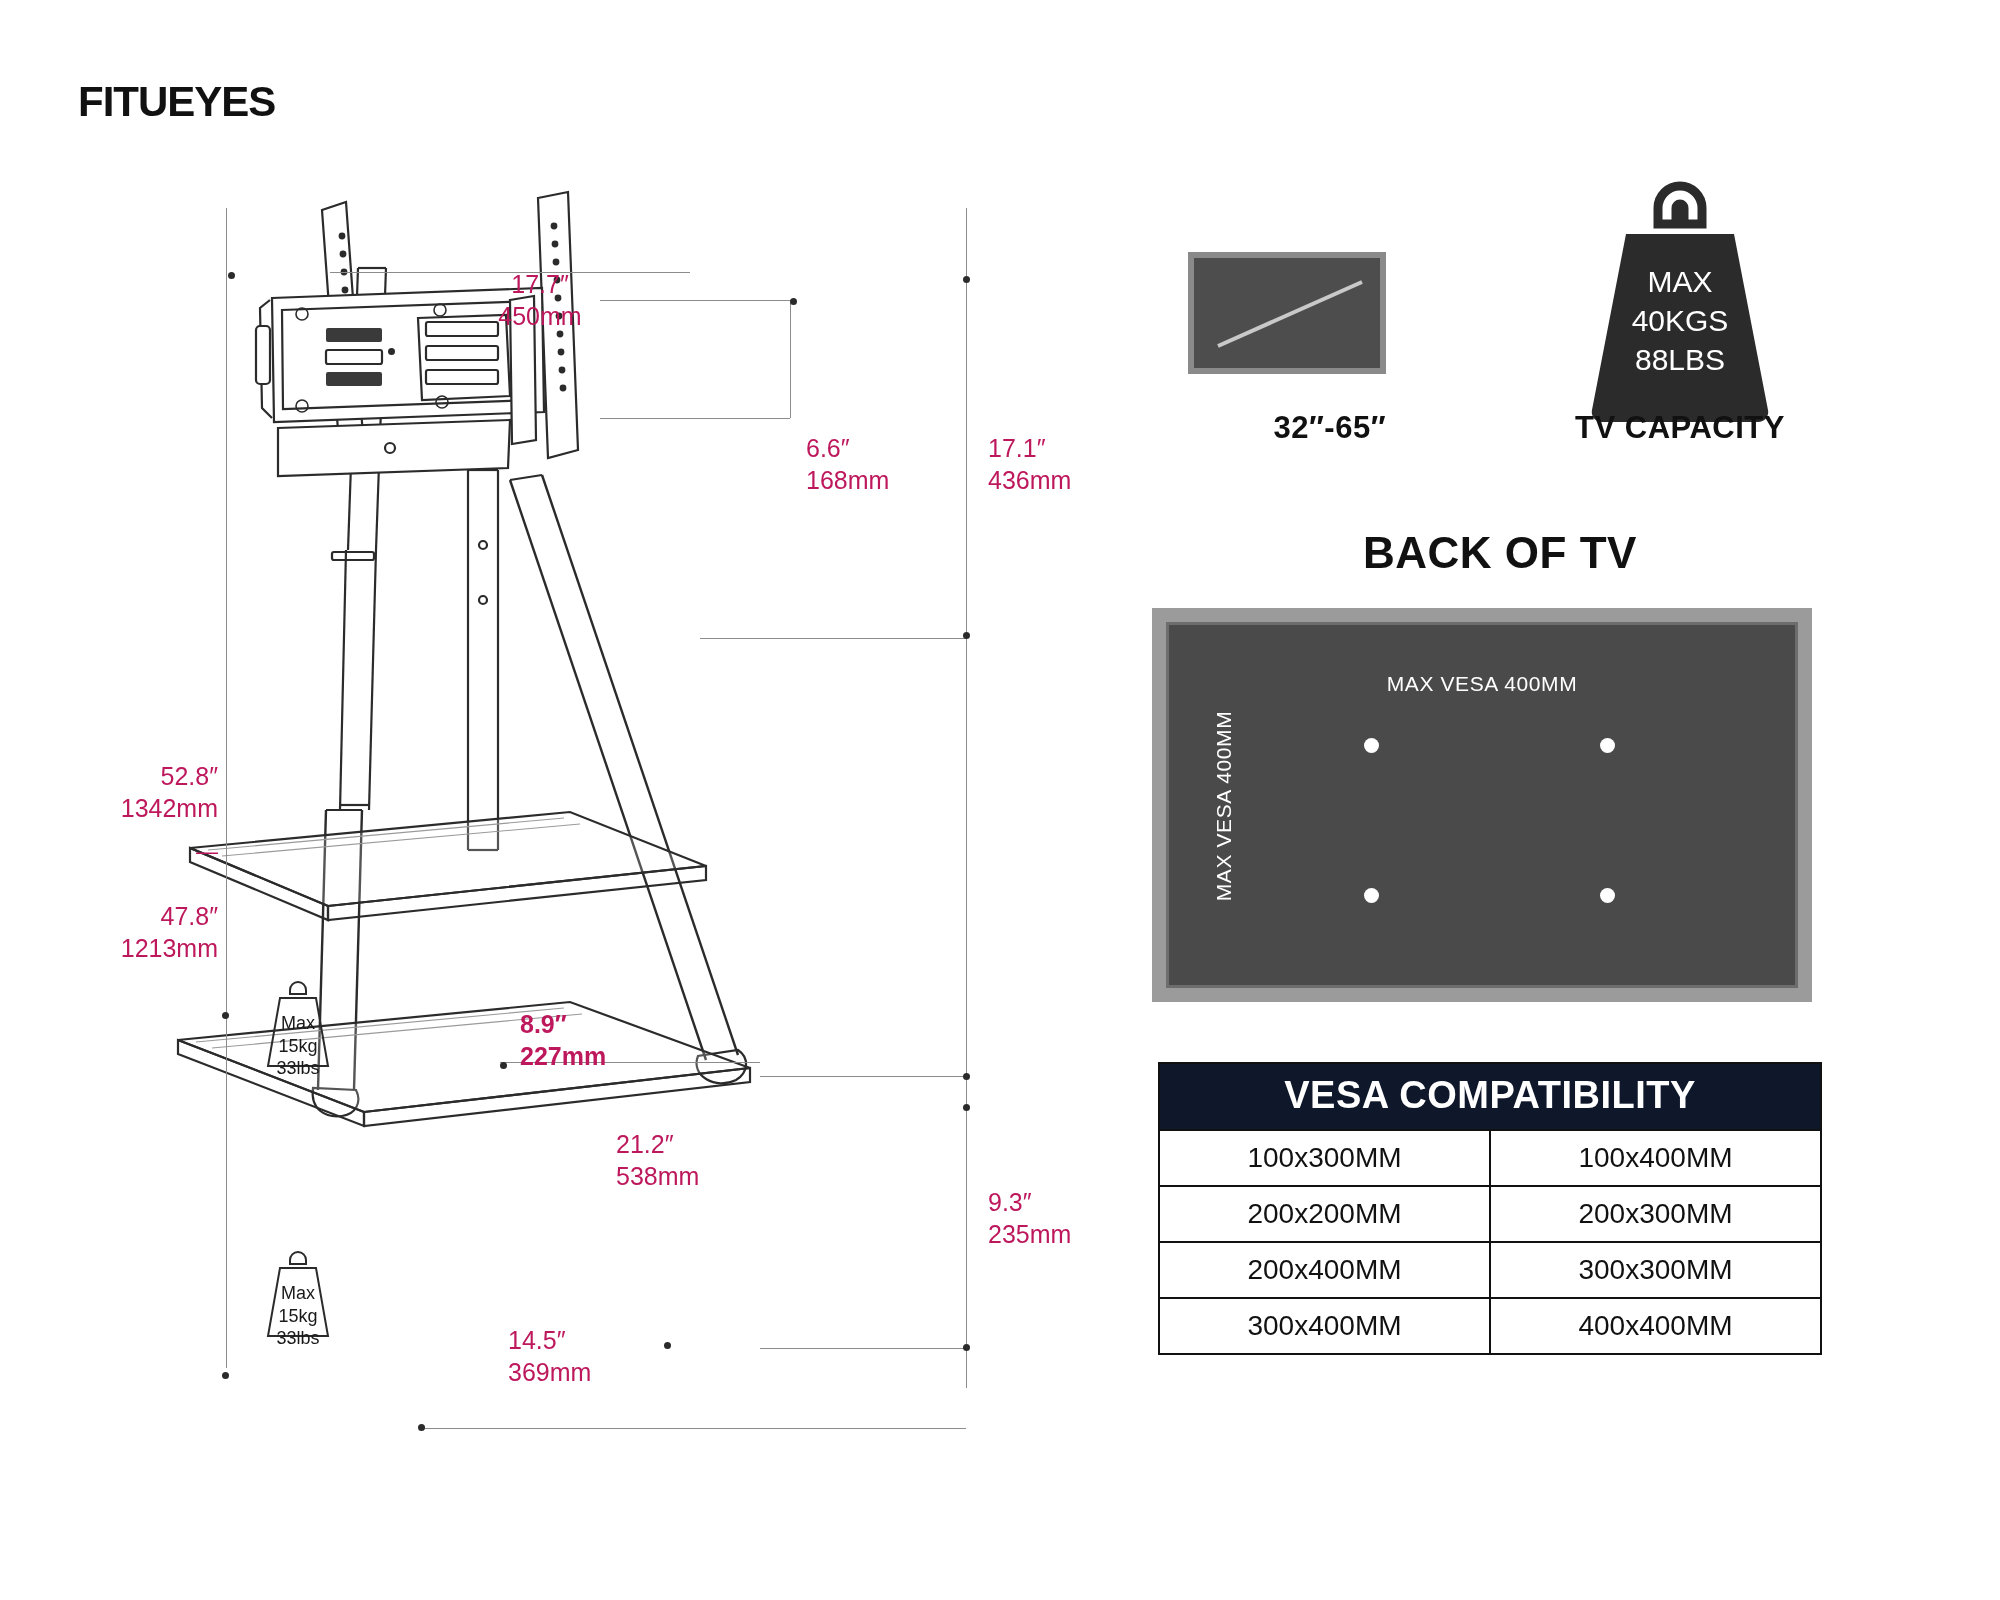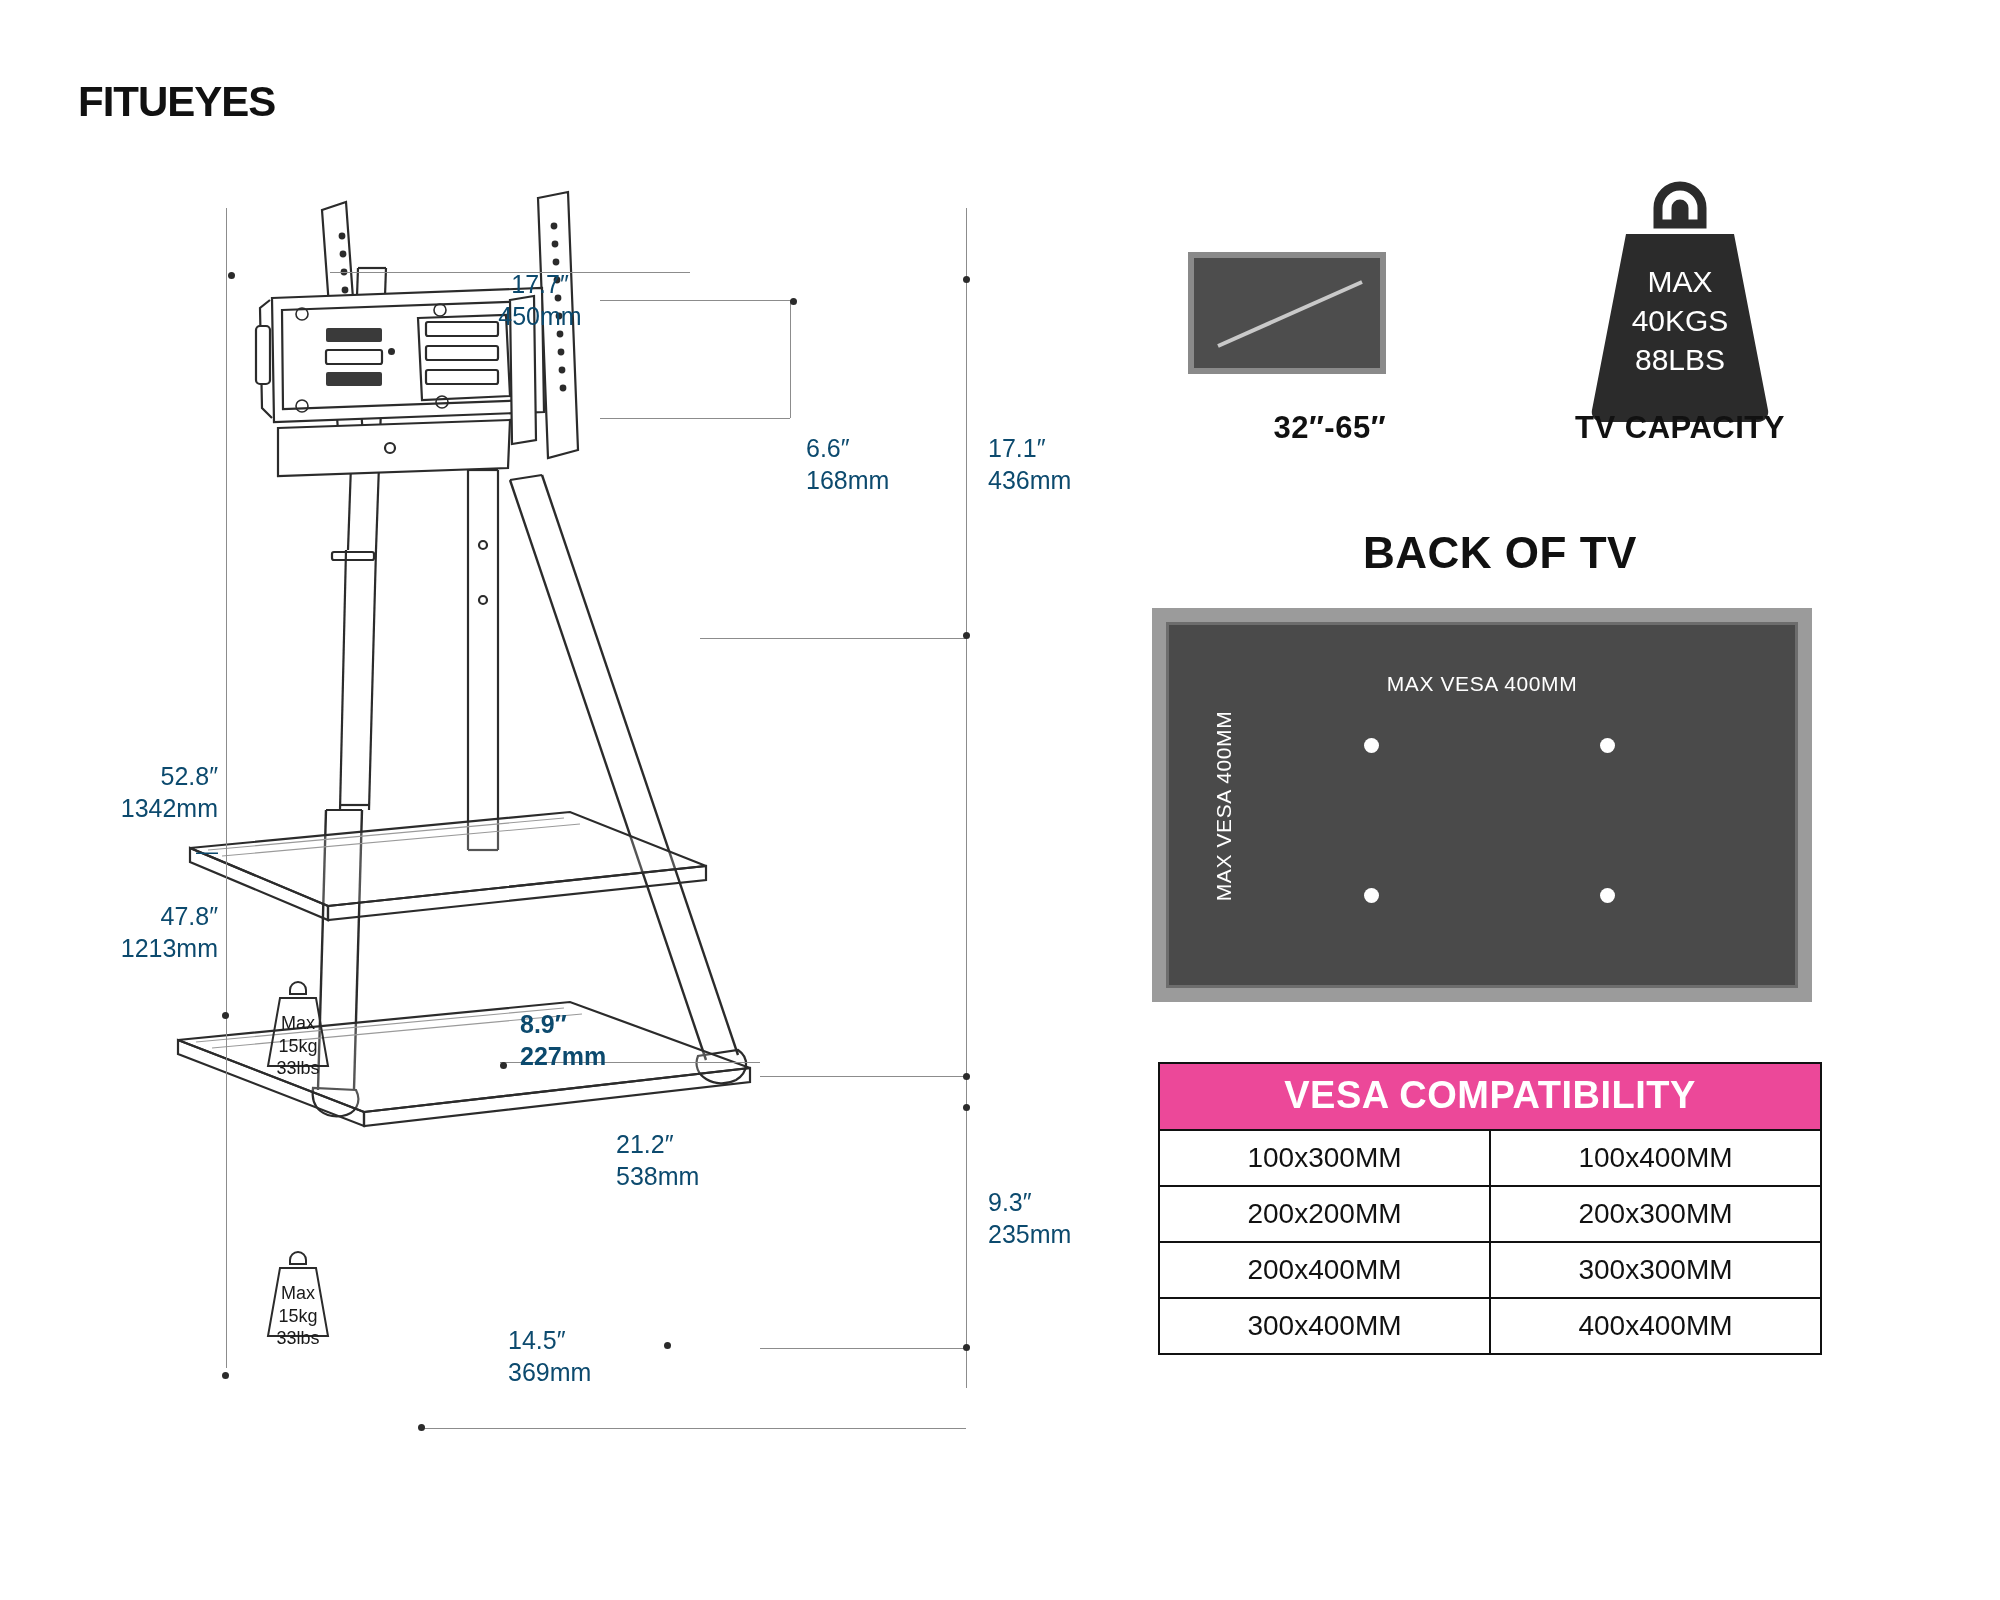--- a/index.html
+++ b/index.html
@@ -32,21 +32,21 @@
     letter-spacing: -1px;
   }
   .brand .fitu { color: #111111; }
   .brand .eyes { color: #111111; }
 
   
   .dim {
     position: absolute;
     font-size: 25px;
     line-height: 1.28;
-    color: #0c4a6e;
+    color: #be185d;
     white-space: nowrap;
   }
   .dim.center { text-align: center; }
   .dim.right { text-align: right; }
 
   
   .gl {
     position: absolute;
     background: #8c8c8c;
   }
@@ -195,21 +195,21 @@
 
   
   .vesa-table {
     position: absolute;
     left: 1158px;
     top: 1062px;
     width: 664px;
     border-collapse: collapse;
   }
   .vesa-table th {
-    background: #ec4899;
+    background: #0f172a;
     color: #ffffff;
     font-size: 38px;
     font-weight: bold;
     padding: 10px 0 12px;
     letter-spacing: 0.5px;
     border: 2px solid #111111;
   }
   .vesa-table td {
     border: 2px solid #111111;
     text-align: center;

